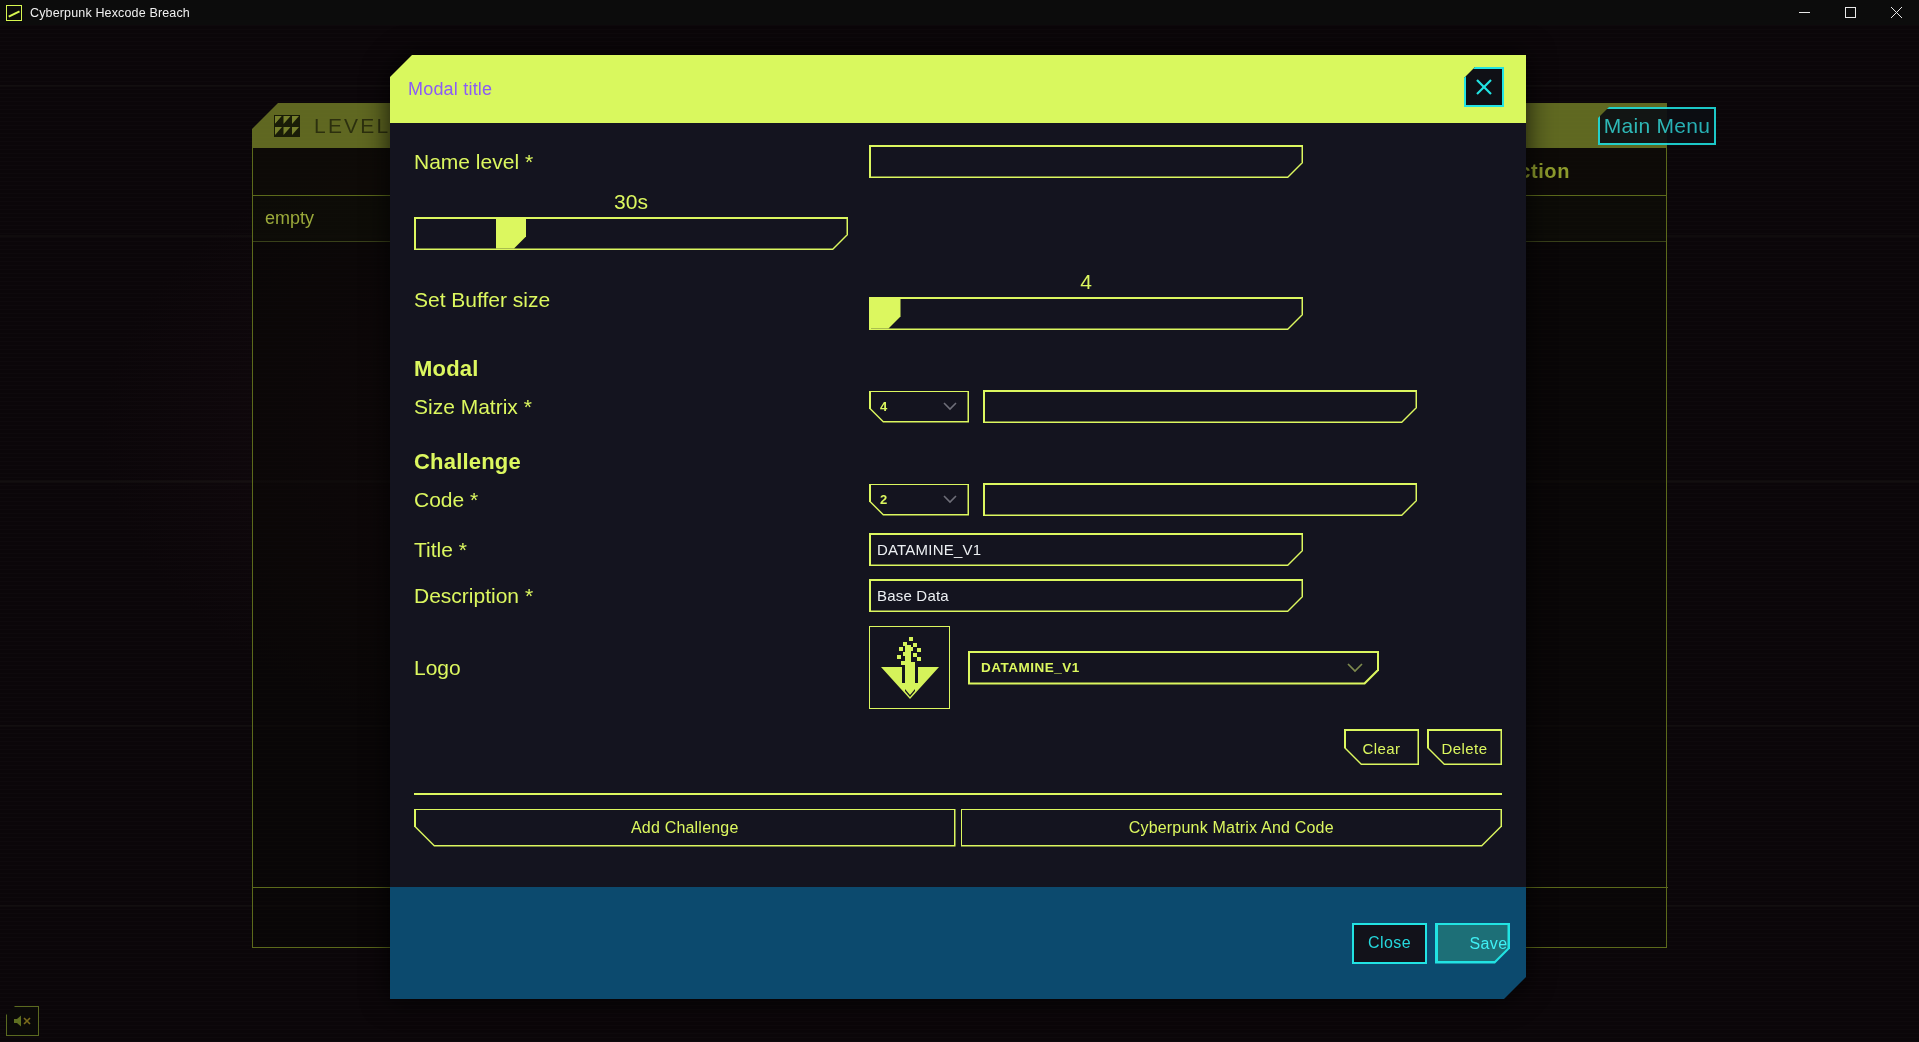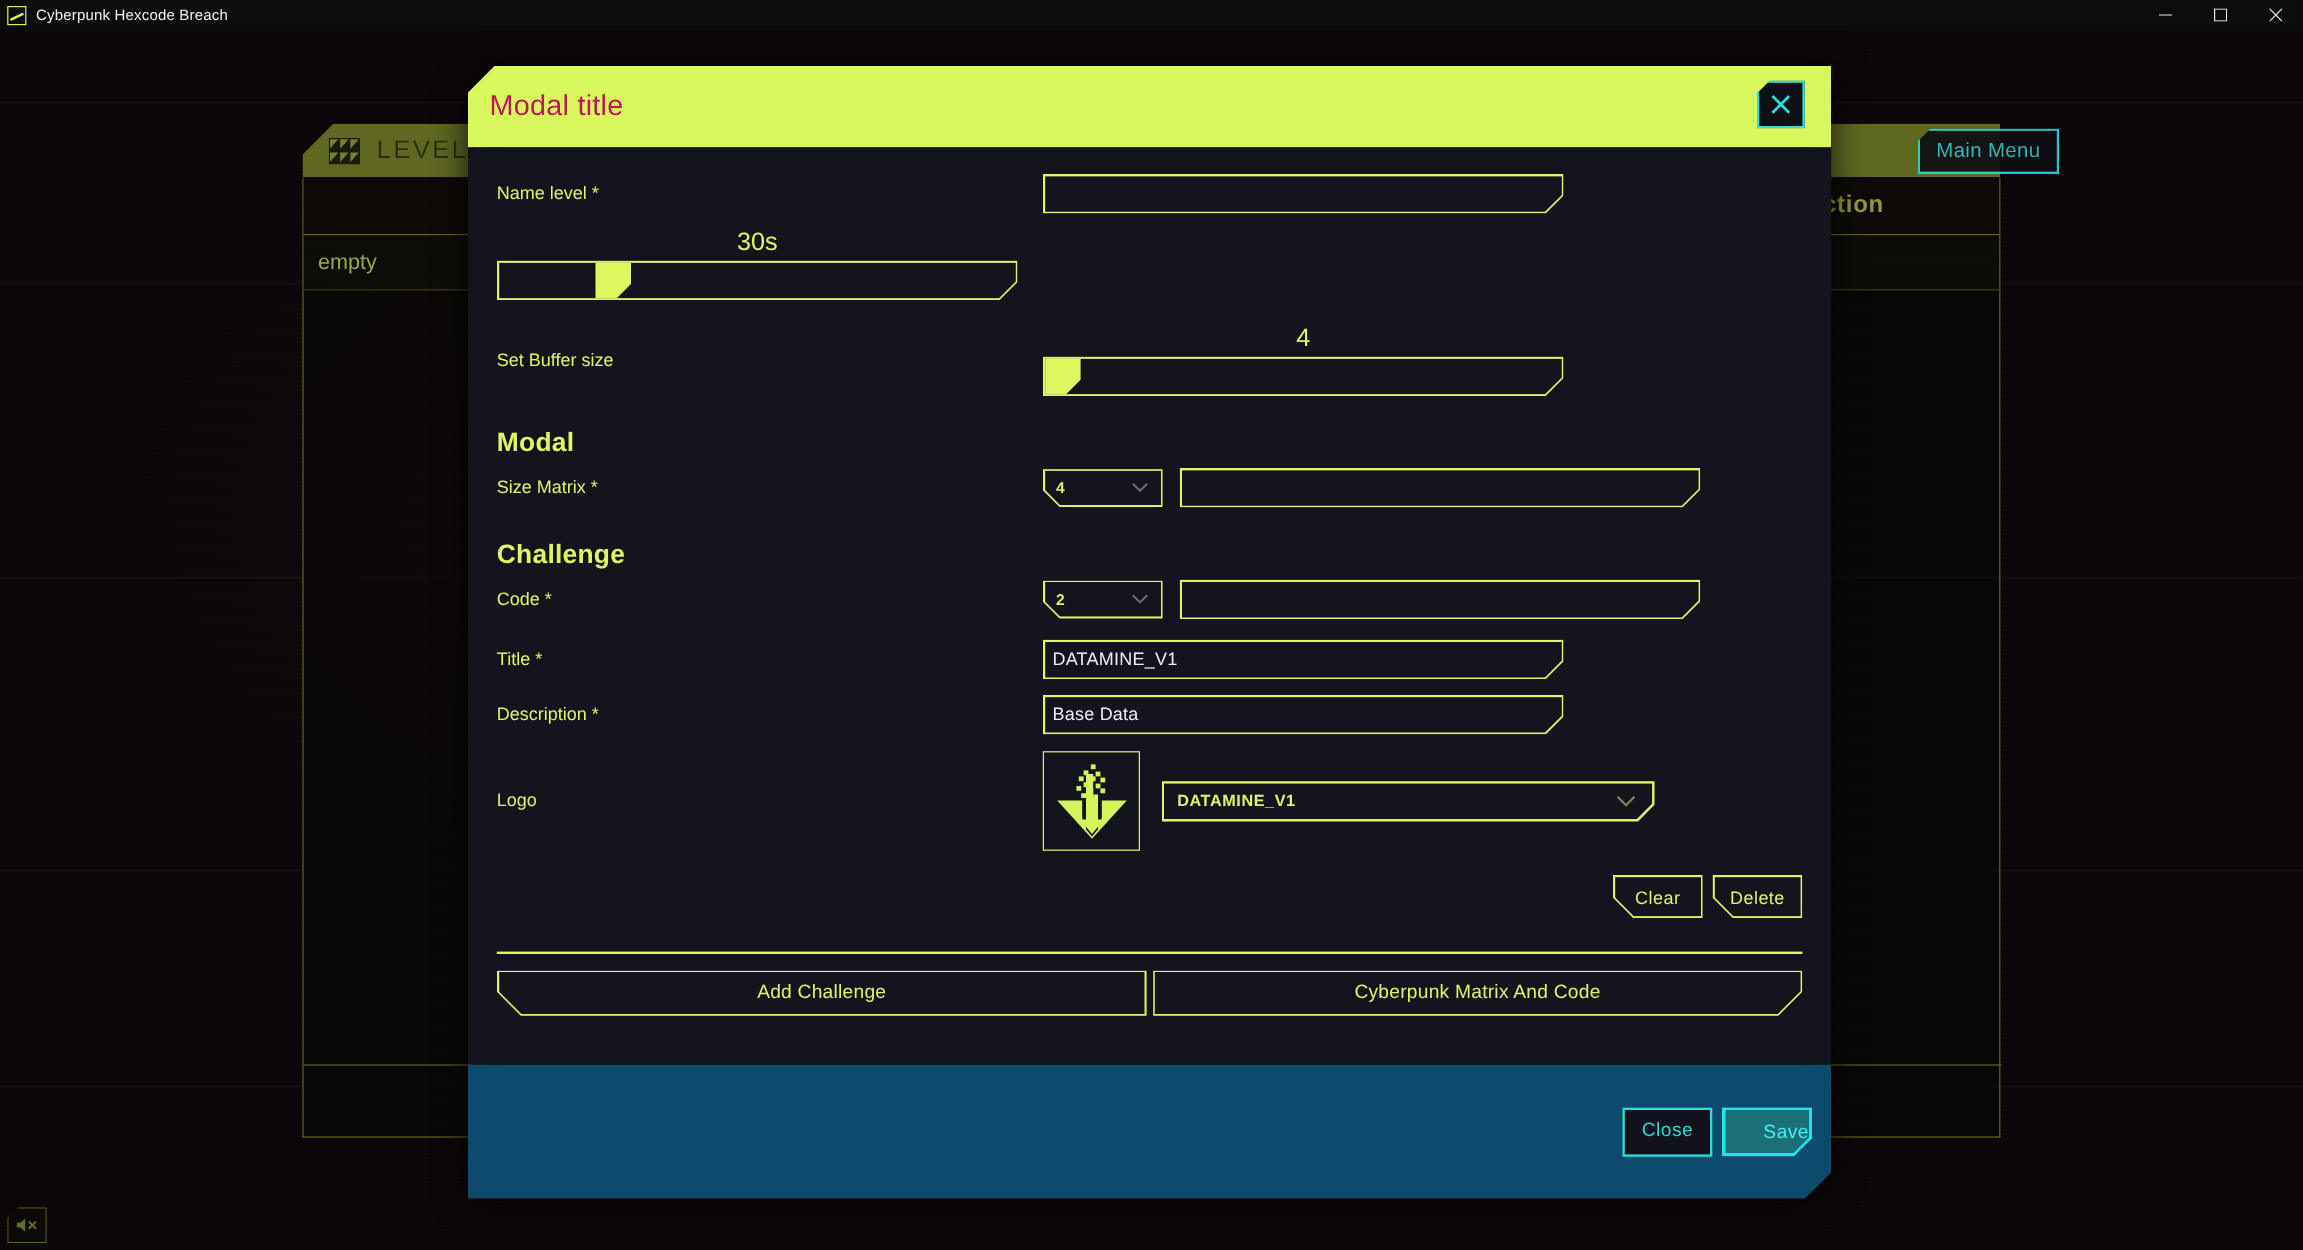--- a/index.html
+++ b/index.html
@@ -138,21 +138,21 @@
     position: absolute; right: 203px; top: 107px;
     width: 118px; height: 38px;
     background: #0d0f14;
     border: 2px solid #1fd8d8;
     clip-path: polygon(11px 0, 100% 0, 100% 100%, 0 100%, 0 11px);
     display: flex; align-items: center; justify-content: center;
     z-index: 3;
     opacity: 0.92;
   }
   #main-menu-label {
-    color: #2bbfc4; font-size: 17px; letter-spacing: 0.3px;
+    color: #2bbfc4; font-size: 21px; letter-spacing: 0.3px;
   }
 
   
   #mute-btn {
     position: absolute; left: 6px; bottom: 6px;
     width: 33px; height: 30px;
     border: 1px solid #5b6a20;
     background: #0b0a08;
     clip-path: polygon(9px 0, 100% 0, 100% 100%, 0 100%, 0 9px);
     display: flex; align-items: center; justify-content: center;
@@ -169,22 +169,22 @@
   }
   #modal-header {
     position: relative;
     height: 68px;
     background: #d9f85e;
     clip-path: polygon(22px 0, 100% 0, 100% 100%, 0 100%, 0 22px);
     display: flex; align-items: center;
   }
   #modal-title {
     margin-left: 18px;
-    color: #be185d;
-    font-size: 24px;
+    color: #8b5cf6;
+    font-size: 18px;
     letter-spacing: 0.2px;
   }
   #close-x-btn {
     position: absolute; right: 22px; top: 12px;
     width: 40px; height: 40px;
     background: #0f1016;
     border: 2.5px solid #22e3e3;
     clip-path: polygon(11px 0, 100% 0, 100% 100%, 0 100%, 0 11px);
     display: flex; align-items: center; justify-content: center;
   }
@@ -198,21 +198,21 @@
   }
 
   .row {
     display: flex;
     align-items: center;
     padding: 0 24px 0 24px;
   }
   .row-label {
     width: 455px;
     color: #dcf75f;
-    font-size: 15px;
+    font-size: 21px;
     flex: 0 0 auto;
     padding-left: 0px;
   }
   .row-control { flex: 1 1 auto; }
 
   
   .inp {
     position: relative;
     height: 33px;
     width: 434px;

